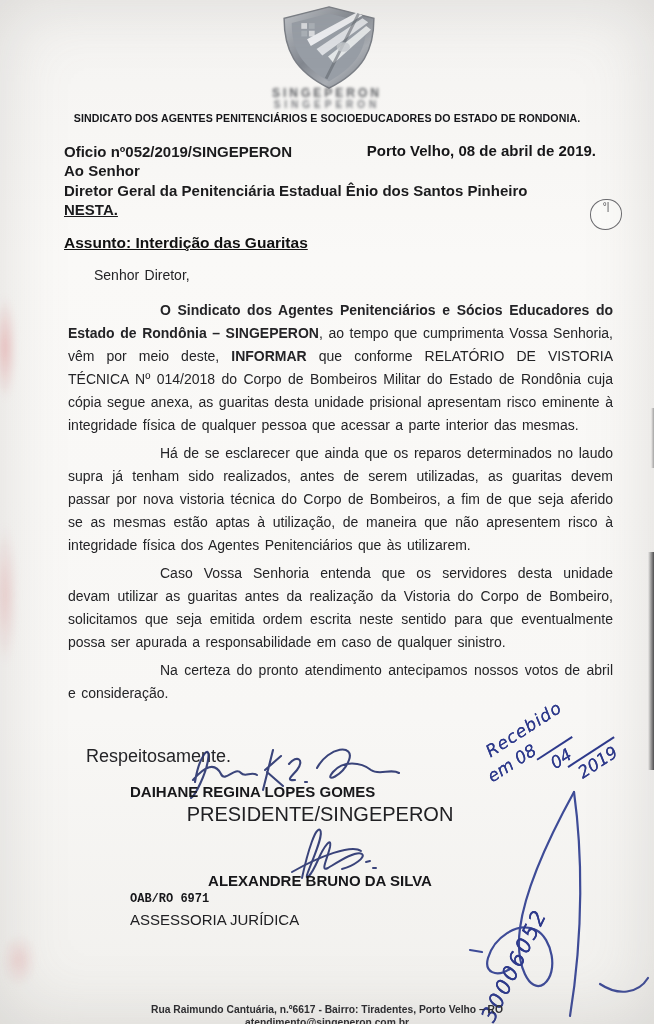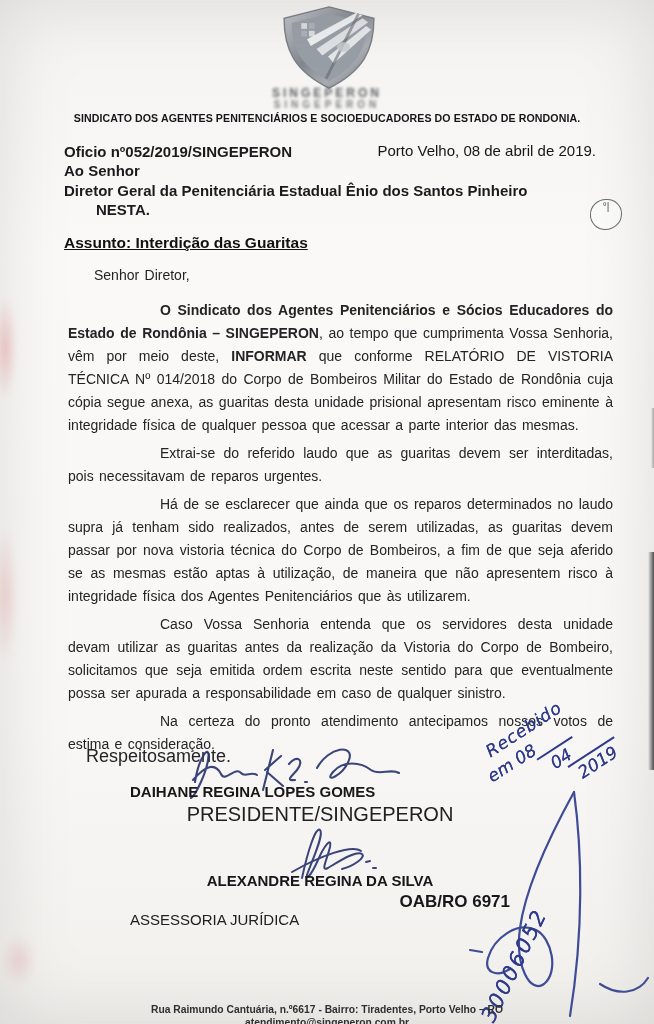--- a/index.html
+++ b/index.html
@@ -17,37 +17,37 @@
   .s3{left:-4px;top:925px;width:46px;height:70px;background:radial-gradient(closest-side,rgba(230,165,165,.38),rgba(230,165,165,0) 75%);}
   .edge-right{right:0;top:552px;width:6px;height:218px;background:linear-gradient(to left,rgba(55,55,58,.9),rgba(55,55,58,0));}
   .edge-right2{right:0;top:408px;width:3px;height:60px;background:linear-gradient(to left,rgba(90,90,92,.5),rgba(90,90,92,0));}
 
   .wordmark{left:0;right:0;top:88px;text-align:center;color:#5d5f63;font-weight:bold;
     font-size:12px;letter-spacing:3px;filter:blur(1.4px);line-height:11px;}
   .wordmark .wm2{display:block;font-size:10px;letter-spacing:4px;color:#7a7c80;filter:blur(.6px);}
   .orgline{left:0;right:0;top:112px;text-align:center;font-weight:bold;font-size:10.6px;color:#15161a;letter-spacing:.1px;}
 
   .metaleft{left:64px;top:142px;font-weight:bold;font-size:15px;color:#1b1b1d;line-height:19.5px;}
-  .metadate{right:58px;top:142px;font-weight:normal;font-size:15px;color:#161618;}
+  .metadate{right:58px;top:142px;font-weight:bold;font-size:15px;color:#161618;}
   .addr{left:64px;top:161px;font-weight:bold;font-size:15px;color:#1b1b1d;line-height:19.5px;}
-  .nesta{margin-left:32px;}
+  .nesta{text-decoration:underline;}
   .punch{left:590px;top:199px;width:30px;height:29px;border:1.6px solid #6b6b6f;border-radius:50% 46% 52% 48%;
     color:#4e4e52;font-size:10px;text-align:center;line-height:13px;background:rgba(255,255,255,.4);}
   .subject{left:64px;top:234px;font-weight:bold;font-size:15.5px;color:#111;text-decoration:underline;}
 
   .bodytext{left:64px;top:264px;width:549px;font-size:14px;line-height:23px;text-align:justify;color:#242427;word-spacing:1.5px;}
   .salut{margin:0 0 12px 30px;}
   .bodytext p{margin:0 0 5px 4px;text-indent:92px;}
   .b{font-weight:bold;}
 
   .closing{left:86px;top:746px;font-size:18px;color:#242427;}
   .signame{left:130px;top:783px;width:380px;text-align:left;font-weight:bold;font-size:15px;color:#17171a;}
   .sigrole{left:130px;top:803px;width:380px;text-align:center;font-size:20px;color:#202023;}
   .signame2{left:130px;top:872px;width:380px;text-align:center;font-weight:bold;font-size:15px;color:#17171a;}
-  .sigoab{left:130px;top:892px;width:380px;text-align:right;font-weight:bold;font-size:17px;color:#17171a;}
+  .sigoab{left:130px;top:892px;width:380px;text-align:left;font-weight:bold;font-size:12px;color:#17171a;font-family:Liberation Mono, monospace;}
   .sigrole2{left:130px;top:911px;width:380px;text-align:left;font-size:15px;color:#202023;}
 
   .footer1{left:0;right:0;top:1004px;text-align:center;font-weight:bold;font-size:10.3px;color:#2a2a2e;}
   .footer2{left:0;right:0;top:1017px;text-align:center;font-weight:bold;font-size:10.3px;color:#2a2a2e;}
 
   .hand{color:#2e3a8c;font-style:italic;font-family:"DejaVu Sans",sans-serif;text-shadow:0 0 .5px #2e3a8c;}
   .note{left:470px;top:752px;width:150px;transform:rotate(-33deg);transform-origin:left top;font-size:17px;line-height:20px;}
   .note .n1{display:block;margin-left:14px;letter-spacing:1px;}
   .note .n2{display:block;margin-left:2px;margin-top:2px;}
   .note .frac1{display:inline-block;margin-left:52px;margin-top:0;border-top:2.2px solid #2e3a8c;padding:1px 10px 0 10px;}
@@ -101,24 +101,23 @@
     <div>Ao Senhor</div>
     <div>Diretor Geral da Penitenciária Estadual Ênio dos Santos Pinheiro</div>
     <div class="nesta">NESTA.</div>
   </div>
   <div class="abs punch">°|</div>
   <div class="abs subject">Assunto: Interdição das Guaritas</div>
 
   <div class="abs bodytext">
     <div class="salut">Senhor Diretor,</div>
     <p><span class="b">O Sindicato dos Agentes Penitenciários e Sócios Educadores do Estado de Rondônia – SINGEPERON</span><span>, ao tempo que cumprimenta Vossa Senhoria, vêm por meio deste, </span><span class="b">INFORMAR</span><span> que conforme RELATÓRIO DE VISTORIA TÉCNICA Nº 014/2018 do Corpo de Bombeiros Militar do Estado de Rondônia cuja cópia segue anexa, as guaritas desta unidade prisional apresentam risco eminente à integridade física de qualquer pessoa que acessar a parte interior das mesmas.</span></p>
-    <p>Extrai-se do referido laudo que as guaritas devem ser interditadas, pois necessitavam de reparos urgentes.</p>
     <p>Há de se esclarecer que ainda que os reparos determinados no laudo supra já tenham sido realizados, antes de serem utilizadas, as guaritas devem passar por nova vistoria técnica do Corpo de Bombeiros, a fim de que seja aferido se as mesmas estão aptas à utilização, de maneira que não apresentem risco à integridade física dos Agentes Penitenciários que às utilizarem.</p>
     <p>Caso Vossa Senhoria entenda que os servidores desta unidade devam utilizar as guaritas antes da realização da Vistoria do Corpo de Bombeiro, solicitamos que seja emitida ordem escrita neste sentido para que eventualmente possa ser apurada a responsabilidade em caso de qualquer sinistro.</p>
-    <p>Na certeza do pronto atendimento antecipamos nossos votos de estima e consideração.</p>
+    <p>Na certeza do pronto atendimento antecipamos nossos votos de abril e consideração.</p>
   </div>
 
   <div class="abs closing">Respeitosamente.</div>
 
   <div class="abs" style="left:185px;top:738px;width:220px;height:62px;">
     <svg width="220" height="62" viewBox="0 0 220 62">
       <g fill="none" stroke="#2a3570" stroke-width="2.1" stroke-linecap="round" opacity=".92">
         <path d="M10 44 C14 18 26 4 23 22 C21 36 10 58 6 60 M8 42 C20 28 30 24 36 36 C40 45 50 28 56 35 C60 40 66 33 72 37"></path>
         <path d="M88 12 L78 52 M80 32 L96 18 M82 34 L98 48"></path>
         <path d="M104 26 C112 16 120 22 112 32 C107 38 100 43 110 42 M120 44 l2 0"></path>
@@ -131,21 +130,21 @@
 
   <div class="abs" style="left:262px;top:822px;width:120px;height:58px;">
     <svg width="120" height="58" viewBox="0 0 120 58">
       <g fill="none" stroke="#2a3570" stroke-width="2" stroke-linecap="round" opacity=".92">
         <path d="M40 56 C46 28 54 4 58 8 C62 12 52 34 46 50 C42 60 48 56 56 38 C62 24 70 14 68 25 C65 38 58 50 66 46 C76 40 94 28 100 32 C104 35 92 44 80 47"></path>
         <path d="M30 50 C58 34 90 22 99 29"></path>
         <path d="M104 40 l4 -1 M111 46 l3 0"></path>
       </g>
     </svg>
   </div>
-  <div class="abs signame2">ALEXANDRE REGINA DA SILVA</div>
+  <div class="abs signame2">ALEXANDRE BRUNO DA SILVA</div>
   <div class="abs sigoab">OAB/RO 6971</div>
   <div class="abs sigrole2">ASSESSORIA JURÍDICA</div>
 
   <div class="abs note hand">
     <span class="n1">Recebido</span>
     <span class="n2">em 08</span>
     <span class="frac1">04</span>
     <span class="frac2">2019</span>
   </div>
 

